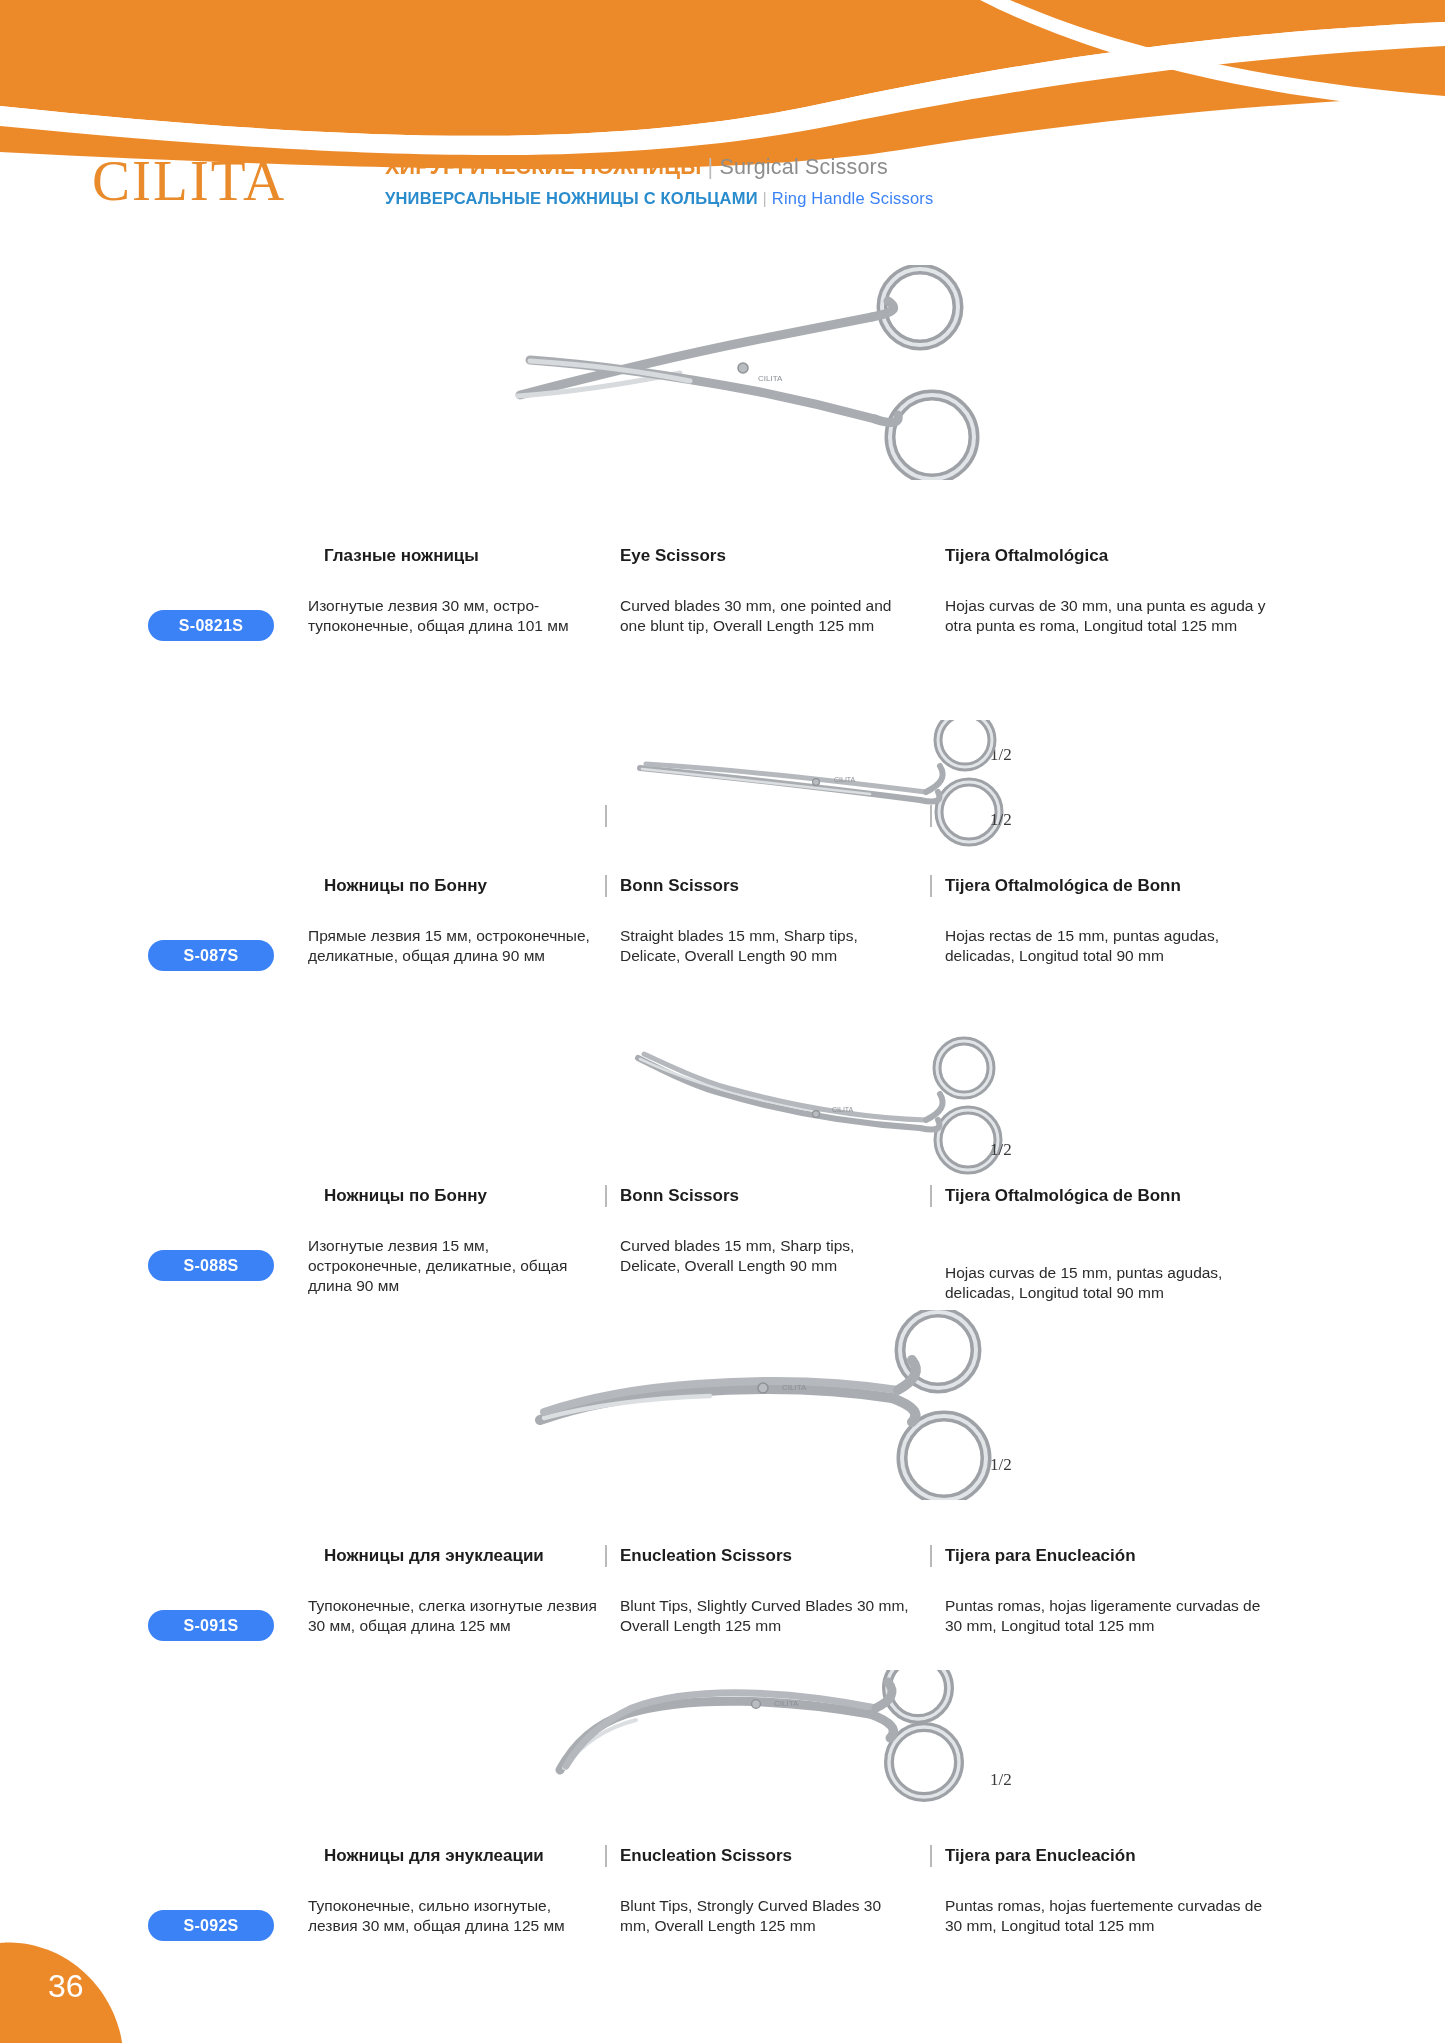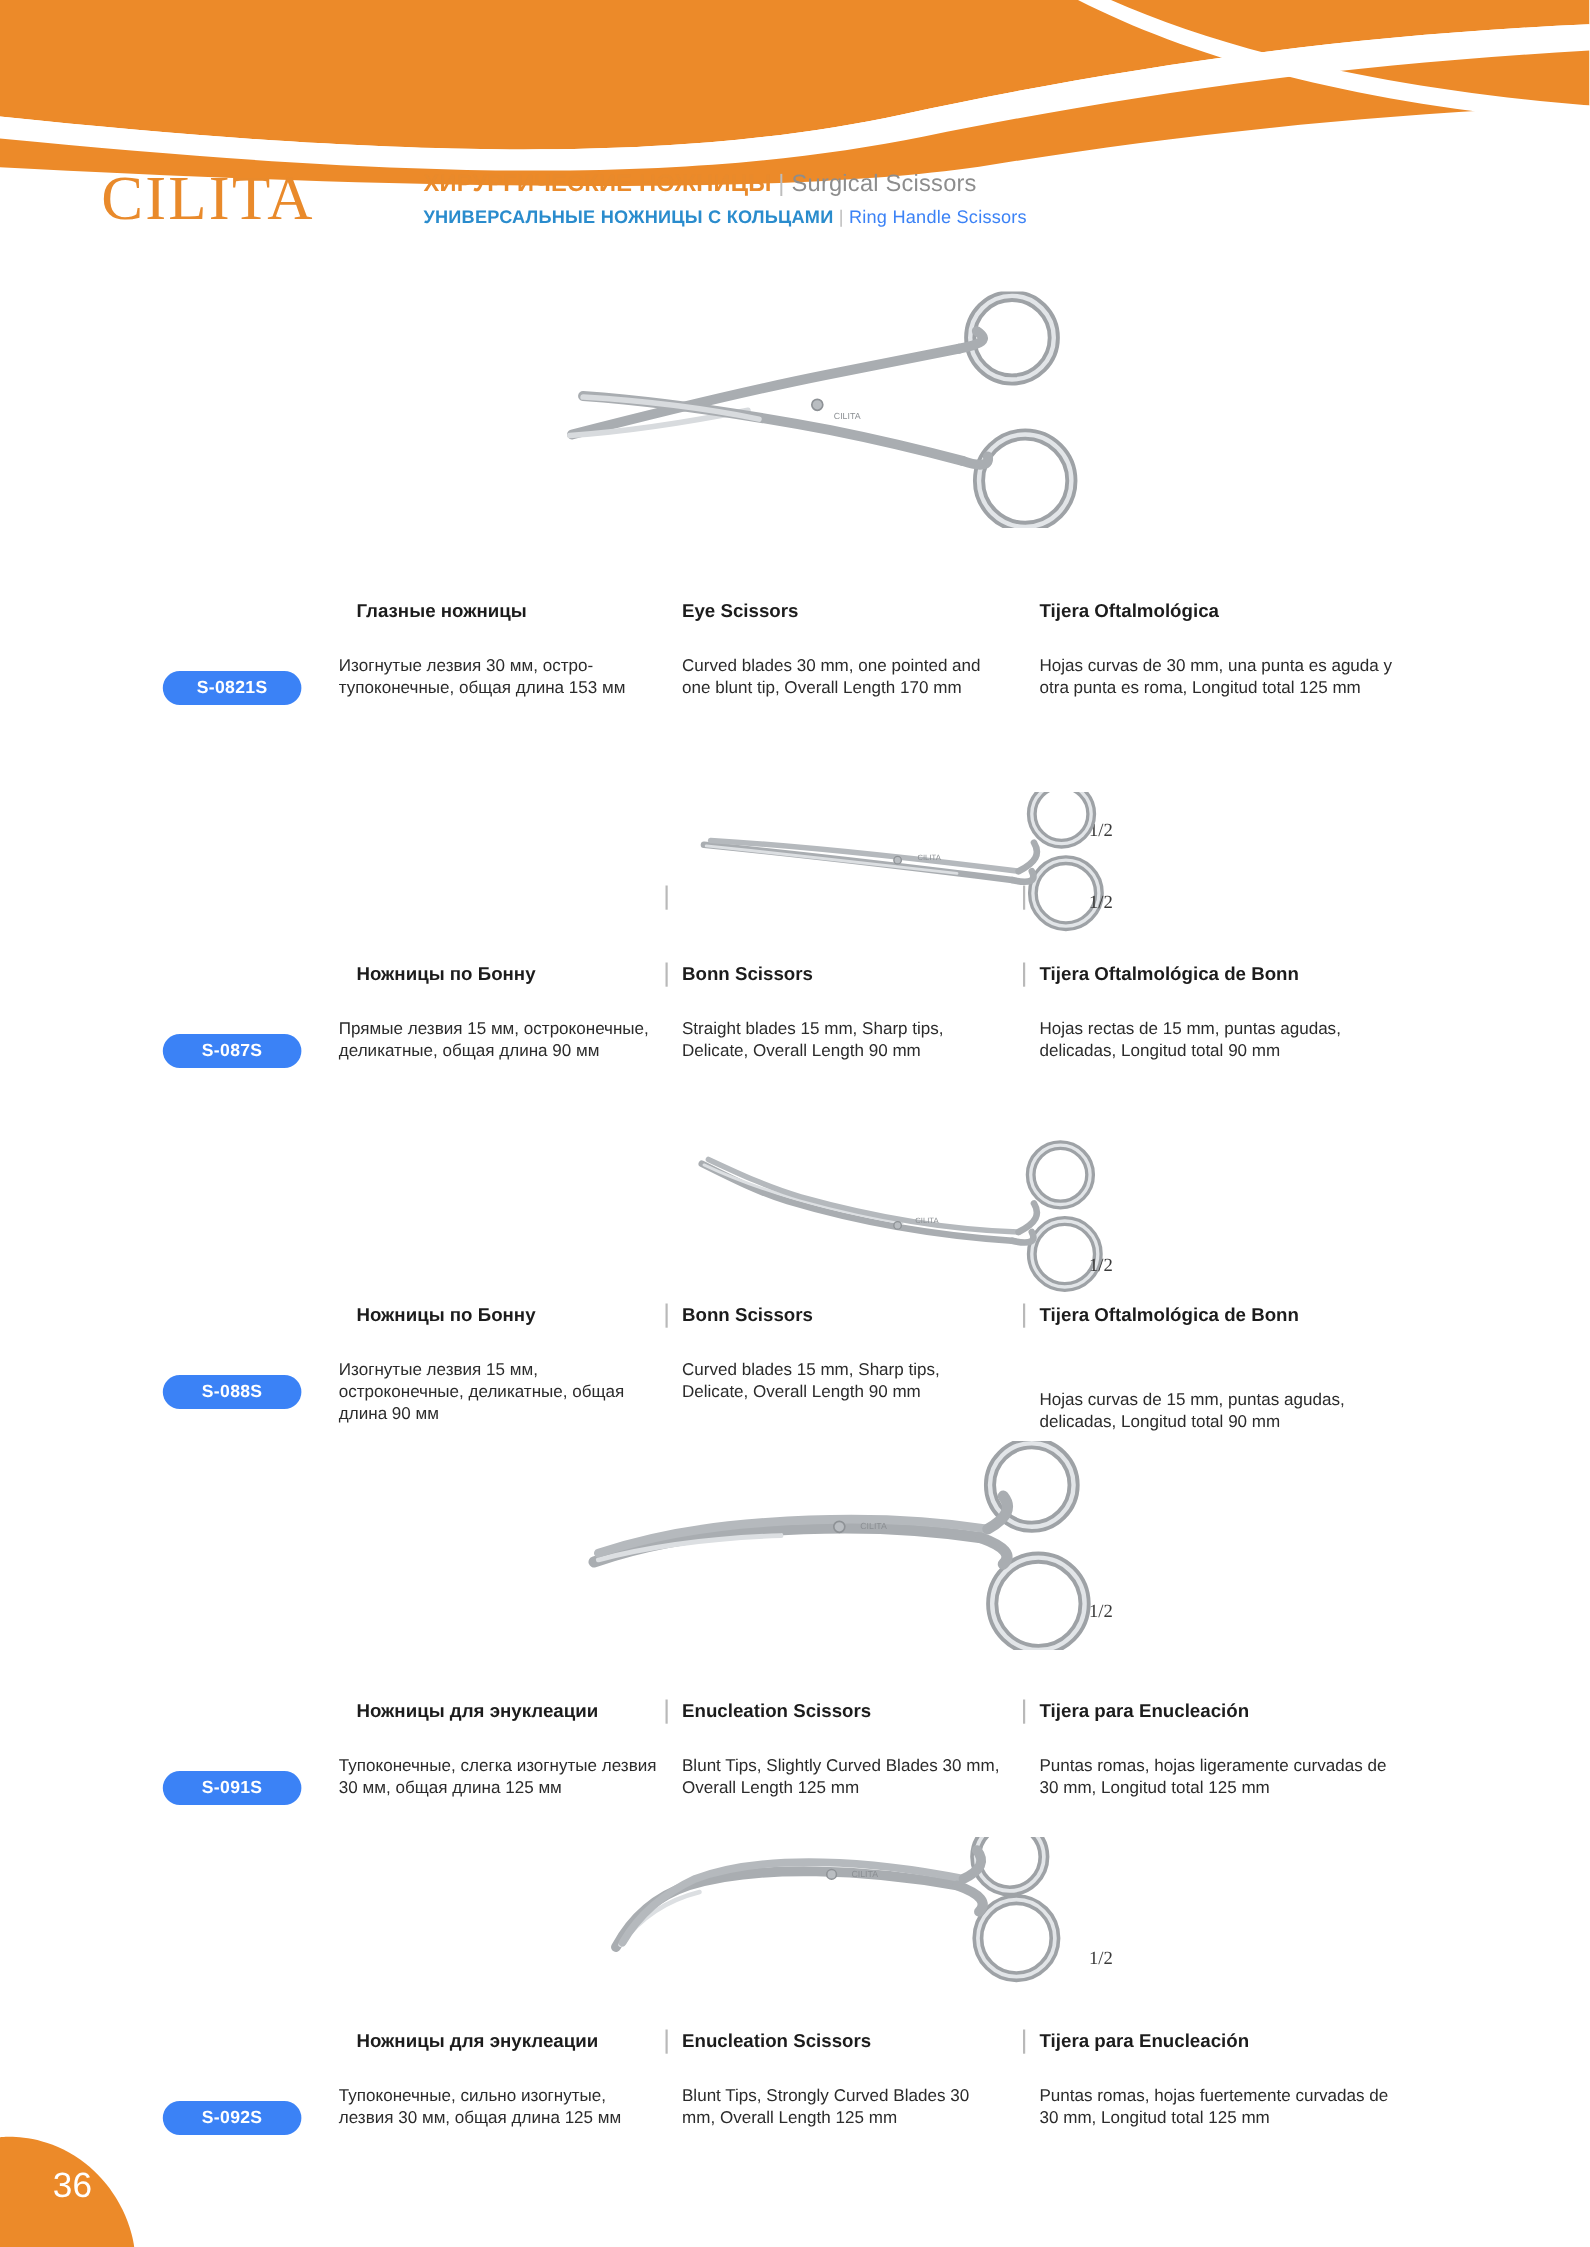--- a/index.html
+++ b/index.html
@@ -214,22 +214,22 @@
       <text x="258" y="116" font-size="8" fill="#8b8f93" font-family="'Liberation Sans',sans-serif">CILITA</text>
     </svg>
     <div class="frac" style="left:990px; top:480px;">1/2</div>
   </div>
   <div class="code" style="top:345px;">S-0821S</div>
   <div class="vline" style="left:605px; top:540px;"></div>
   <div class="vline" style="left:930px; top:540px;"></div>
   <div class="name-ru" style="top:281px;">Глазные ножницы</div>
   <div class="name-en" style="top:281px;">Eye Scissors</div>
   <div class="name-es" style="top:281px;">Tijera Oftalmológica</div>
-  <div class="desc-ru" style="top:331px;">Изогнутые лезвия 30 мм, остро-тупоконечные, общая длина 153 мм</div>
-  <div class="desc-en" style="top:331px;">Curved blades 30 mm, one pointed and one blunt tip, Overall Length 170 mm</div>
+  <div class="desc-ru" style="top:331px;">Изогнутые лезвия 30 мм, остро-тупоконечные, общая длина 101 мм</div>
+  <div class="desc-en" style="top:331px;">Curved blades 30 mm, one pointed and one blunt tip, Overall Length 125 mm</div>
   <div class="desc-es" style="top:331px;">Hojas curvas de 30 mm, una punta es aguda y otra punta es roma, Longitud total 125 mm</div>
 </div>
 
 <div class="product" style="top:700px;">
   <div class="pic">
     <svg width="460" height="150" viewBox="0 0 460 150" style="left:620px; top:20px;" xmlns="http://www.w3.org/2000/svg">
       <g fill="none">
         <path d="M20,48 C120,58 220,70 300,80" stroke="#a9adb1" stroke-width="6" stroke-linecap="round"></path>
         <path d="M22,49 C100,57 180,66 250,74" stroke="#dcdfe2" stroke-width="2.6" stroke-linecap="round"></path>
         <path d="M26,44 C126,50 226,62 306,72" stroke="#b5b9bd" stroke-width="5" stroke-linecap="round"></path>

